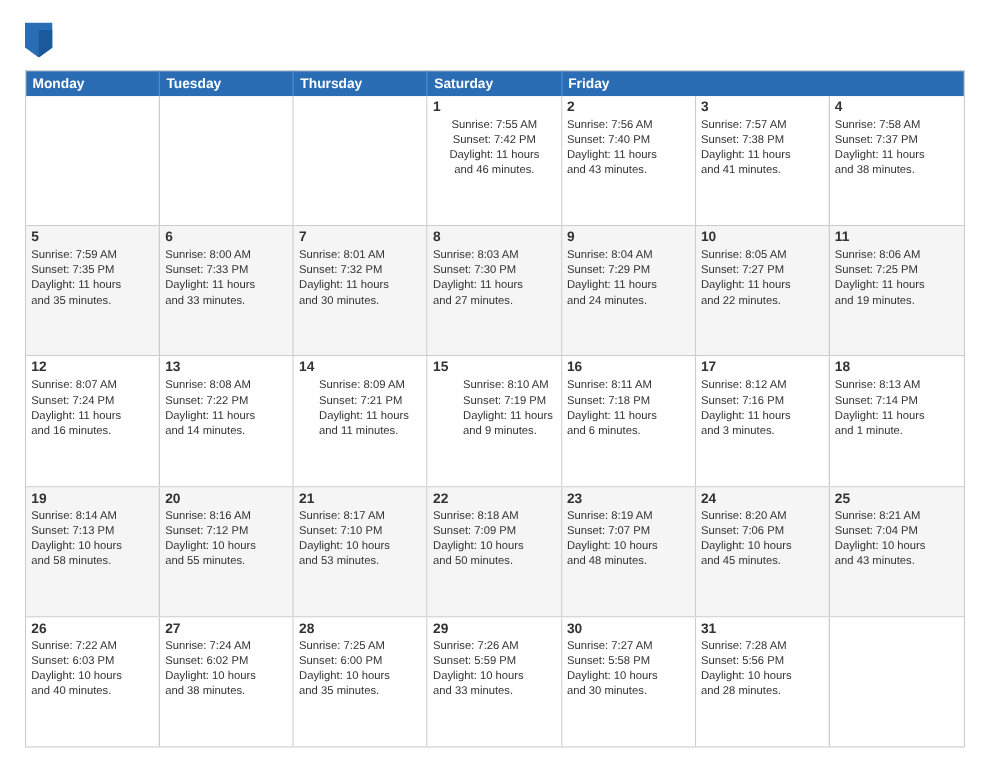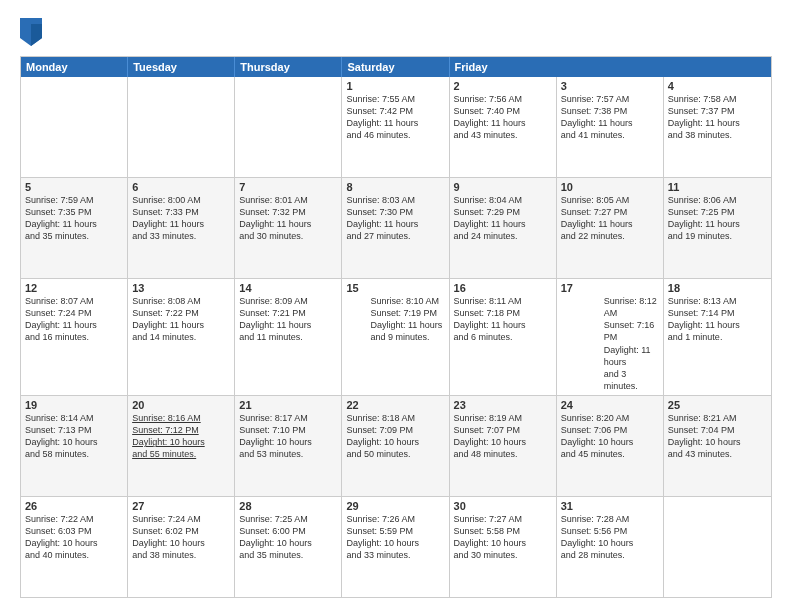--- a/index.html
+++ b/index.html
@@ -144,21 +144,21 @@
         <div class="cal-header-cell">Saturday</div>
         <div class="cal-header-cell">Friday</div>
       </div>
     <div class="cal-body">
     <div class="cal-row">
           <div class="cal-cell empty"></div>
           <div class="cal-cell empty"></div>
           <div class="cal-cell empty"></div>
           <div class="cal-cell">
             <div class="day-num">1</div>
-            <div class="cell-text" style="white-space: pre-line;">Sunrise: 7:55 AM
+            <div class="cell-text" style="white-space: pre-line; text-align: center;">Sunrise: 7:55 AM
 Sunset: 7:42 PM
 Daylight: 11 hours
 and 46 minutes.</div>
           </div>
           <div class="cal-cell">
             <div class="day-num">2</div>
             <div class="cell-text" style="white-space: pre-line;">Sunrise: 7:56 AM
 Sunset: 7:40 PM
 Daylight: 11 hours
 and 43 minutes.</div>
@@ -239,42 +239,42 @@
           </div>
           <div class="cal-cell">
             <div class="day-num">13</div>
             <div class="cell-text" style="white-space: pre-line;">Sunrise: 8:08 AM
 Sunset: 7:22 PM
 Daylight: 11 hours
 and 14 minutes.</div>
           </div>
           <div class="cal-cell">
             <div class="day-num">14</div>
-            <div class="cell-text" style="white-space: pre-line;">Sunrise: 8:09 AM
+            <div class="cell-text" style="white-space: pre-line; margin-left: 16px;">Sunrise: 8:09 AM
 Sunset: 7:21 PM
 Daylight: 11 hours
 and 11 minutes.</div>
           </div>
           <div class="cal-cell">
             <div class="day-num">15</div>
             <div class="cell-text" style="white-space: pre-line; margin-left: 24px;">Sunrise: 8:10 AM
 Sunset: 7:19 PM
 Daylight: 11 hours
 and 9 minutes.</div>
           </div>
           <div class="cal-cell">
             <div class="day-num">16</div>
             <div class="cell-text" style="white-space: pre-line;">Sunrise: 8:11 AM
 Sunset: 7:18 PM
 Daylight: 11 hours
 and 6 minutes.</div>
           </div>
           <div class="cal-cell">
             <div class="day-num">17</div>
-            <div class="cell-text" style="white-space: pre-line; margin-left: 43px;">Sunrise: 8:12 AM
+            <div class="cell-text" style="white-space: pre-line;">Sunrise: 8:12 AM
 Sunset: 7:16 PM
 Daylight: 11 hours
 and 3 minutes.</div>
           </div>
           <div class="cal-cell">
             <div class="day-num">18</div>
             <div class="cell-text" style="white-space: pre-line;">Sunrise: 8:13 AM
 Sunset: 7:14 PM
 Daylight: 11 hours
 and 1 minute.</div>
@@ -283,21 +283,21 @@
         <div class="cal-row">
           <div class="cal-cell alt-row">
             <div class="day-num">19</div>
             <div class="cell-text" style="white-space: pre-line;">Sunrise: 8:14 AM
 Sunset: 7:13 PM
 Daylight: 10 hours
 and 58 minutes.</div>
           </div>
           <div class="cal-cell alt-row">
             <div class="day-num">20</div>
-            <div class="cell-text" style="white-space: pre-line; text-decoration: underline;">Sunrise: 8:16 AM
+            <div class="cell-text" style="white-space: pre-line;">Sunrise: 8:16 AM
 Sunset: 7:12 PM
 Daylight: 10 hours
 and 55 minutes.</div>
           </div>
           <div class="cal-cell alt-row">
             <div class="day-num">21</div>
             <div class="cell-text" style="white-space: pre-line;">Sunrise: 8:17 AM
 Sunset: 7:10 PM
 Daylight: 10 hours
 and 53 minutes.</div>

